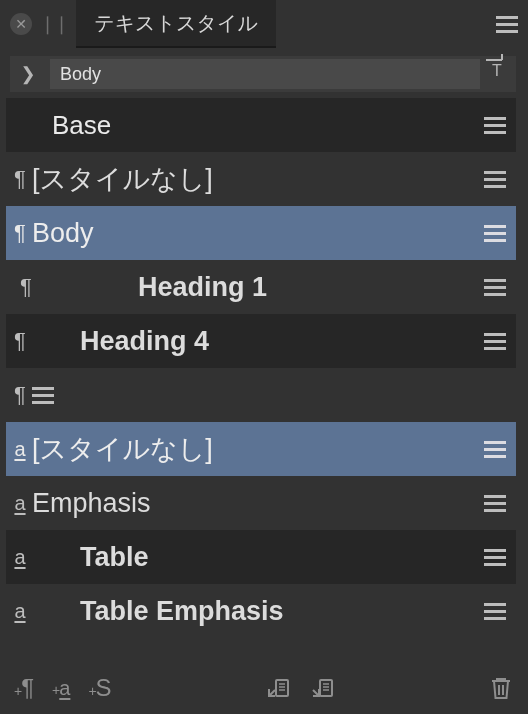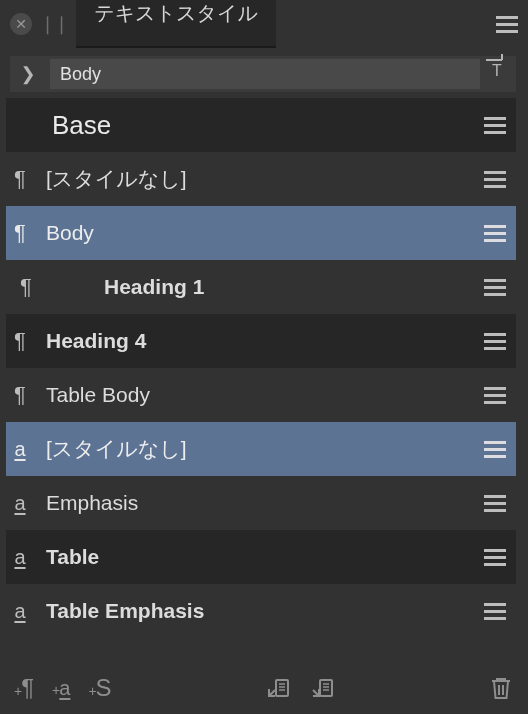--- a/index.html
+++ b/index.html
@@ -26,21 +26,21 @@
     background: #4a4a4a;
     display: flex; align-items: center; justify-content: center;
     color: #9a9a9a; font-size: 14px; line-height: 1;
   }
   .collapse-bars {
     font-size: 18px; color: #6e6e6e; letter-spacing: -1px;
   }
   .tab {
     background: #272727;
     height: 100%;
-    display: flex; 
+    display: flex; align-items: center;
     padding: 0 18px;
     border-bottom: 2px solid #1a1a1a;
     font-size: 20px;
     color: #d8d8d8;
     font-weight: 400;
   }
   .spacer { flex: 1; }
   .hamburger-lines {
     width: 22px; display: flex; flex-direction: column; gap: 4px;
     cursor: pointer;
@@ -81,21 +81,20 @@
   .styles-list {
     flex: 1;
     overflow: hidden;
     padding: 0 12px 0 6px;
     display: flex; flex-direction: column;
   }
   .style-row {
     height: 54px;
     display: flex; align-items: center;
     padding: 0 10px 0 8px;
-    gap: 14px;
     cursor: pointer;
   }
   .style-row.alt { background: #262626; }
   .style-row.sel {
     background: #5c7394;
     color: #f0f0f0;
   }
   .type-icon {
     width: 24px;
     font-size: 22px;
@@ -104,27 +103,27 @@
     font-weight: 300;
   }
   .style-row.sel .type-icon { color: #e8e8e8; }
   .char-icon {
     font-size: 20px;
     text-decoration: underline;
     text-underline-offset: 3px;
   }
   .style-label {
     flex: 1;
-    font-size: 21px;
+    font-size: 27px;
     white-space: nowrap;
     overflow: hidden;
     color: #dcdcdc;
   }
   .style-row.sel .style-label { color: #ededed; }
-  .bold { font-weight: 700; }
+  .bold { font-weight: 700; margin-left: 48px; }
   .italic { }
   .group-label {
     font-size: 26px;
     color: #eaeaea;
     padding-left: 38px;
   }
   .indent1 { padding-left: 2px; }
   .indent2 .style-label { padding-left: 52px; }
   .row-menu { width: 22px; display: flex; flex-direction: column; gap: 4px; }
   .row-menu span { height: 3px; background: #bdbdbd; }
@@ -228,21 +227,20 @@
       <span class="style-label bold">Heading 4</span>
       <div class="row-menu">
           <span></span>
           <span></span>
           <span></span>
         </div>
     </div>
 
     <div class="style-row indent1">
       <div class="type-icon">¶</div>
-      <span class="style-label">Table Body</span>
       <div class="row-menu">
           <span></span>
           <span></span>
           <span></span>
         </div>
     </div>
 
     <div class="style-row sel indent1">
       <div class="type-icon char-icon">a</div>
       <span class="style-label">[スタイルなし]</span>

